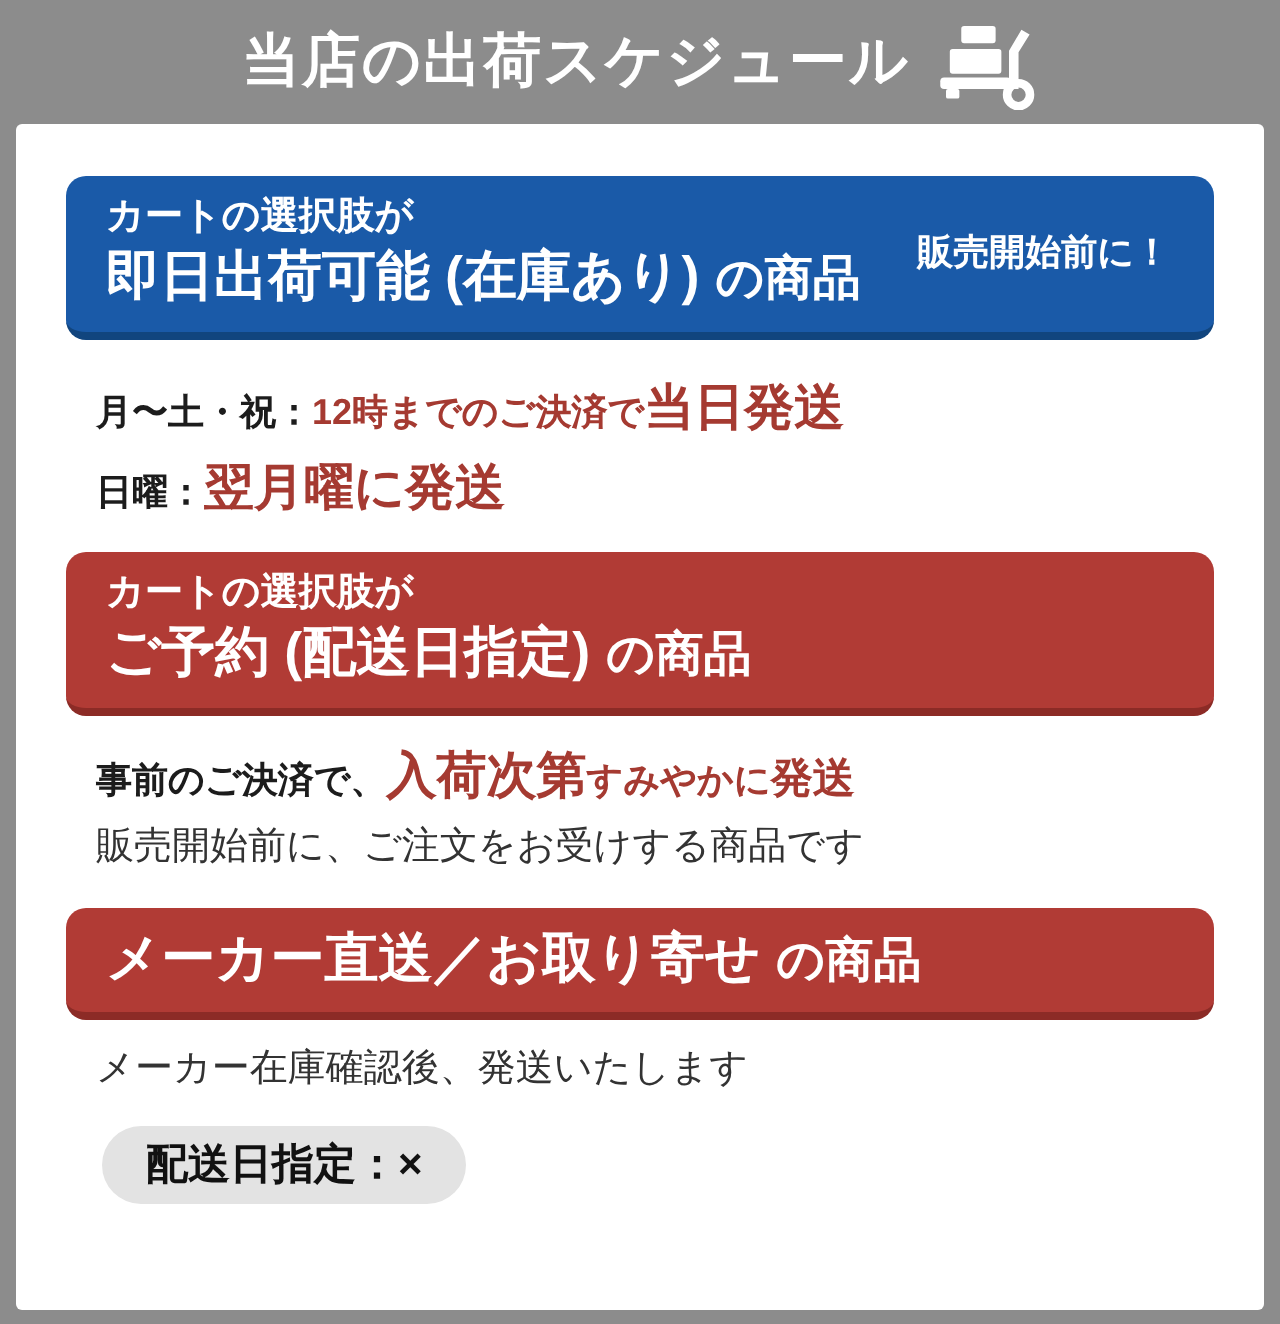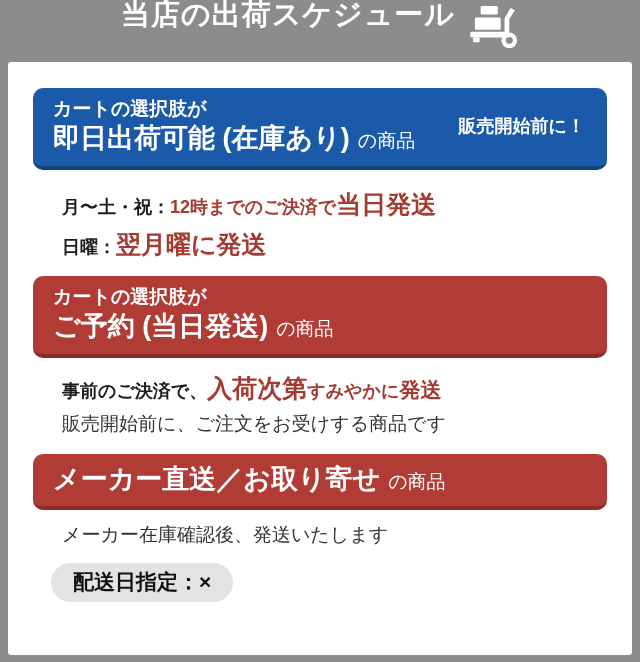--- a/index.html
+++ b/index.html
@@ -5,21 +5,21 @@
   html,body{margin:0;padding:0;}
   body{
     width:640px;height:662px;
     background:#8c8c8c;
     font-family:"Liberation Sans","DejaVu Sans",sans-serif;
     overflow:hidden;
   }
   
   .header{
     height:62px;
-    display:flex;align-items:flex-start;justify-content:center;
+    display:flex;align-items:center;justify-content:center;
     gap:14px;
   }
   .page-title{
     margin:0;color:#ffffff;
     font-size:29px;font-weight:bold;letter-spacing:1px;
     line-height:1;
   }
   .truck-icon{width:50px;height:42px;margin-top:6px;}
   
   .panel{
@@ -32,25 +32,25 @@
     display:flex;justify-content:space-between;align-items:center;
     border-radius:10px;color:#fff;
     padding:9px 20px 11px;
     border-bottom:4px solid;
   }
   .banner.blue{background:#1a5aa8;border-bottom-color:#11457e;}
   .banner.red{background:#b13b35;border-bottom-color:#8c2b26;}
   .banner.single{padding:8px 20px 10px;}
   .b-small{font-size:19px;font-weight:bold;line-height:24px;font-family:Liberation Serif, serif;}
   .b-big{font-size:27px;font-weight:bold;line-height:34px;}
-  .b-suffix{font-size:19px;font-weight:normal;margin-left:8px;}
+  .b-suffix{font-size:24px;font-weight:bold;margin-left:8px;}
   .banner-note{font-size:18px;font-weight:bold;white-space:nowrap;padding-right:2px;}
   
   .text-block{margin:18px 0 0 15px;}
-  .text-block p{margin:0 14px 7px;line-height:1.3;}
+  .text-block p{margin:0 0 7px;line-height:1.3;}
   .t-label{font-weight:bold;color:#1c1c1c;font-size:18px;}
   .t-plain{color:#333333;font-size:19px;font-weight:normal;}
   .t-red{color:#a53a31;font-weight:bold;font-size:18px;}
   .t-red-mid{color:#a53a31;font-weight:bold;font-size:21px;}
   .t-red-big{color:#a53a31;font-weight:bold;font-size:25px;}
   
   .pill{
     display:inline-block;margin:8px 0 0 3px;
     background:#e3e3e3;border-radius:22px;
     padding:5px 22px 6px;
@@ -96,21 +96,21 @@
       </p>
       <p>
         <span class="t-label">日曜：</span><span class="t-red-big">翌月曜に発送</span>
       </p>
     </div>
 
     <div class="banner red gap-banner2">
       <div>
         <div class="b-small">カートの選択肢が</div>
         <div>
-          <span class="b-big">ご予約 (当日発送)</span><span class="b-suffix">の商品</span>
+          <span class="b-big">ご予約 (配送日指定)</span><span class="b-suffix">の商品</span>
         </div>
       </div>
     </div>
 
     <div class="text-block gap-s1">
       <p>
         <span class="t-label">事前のご決済で、</span><span class="t-red-big">入荷次第</span><span class="t-red">すみやかに</span><span class="t-red-mid">発送</span>
       </p>
       <p>
         <span class="t-plain">販売開始前に、ご注文をお受けする商品です</span>

